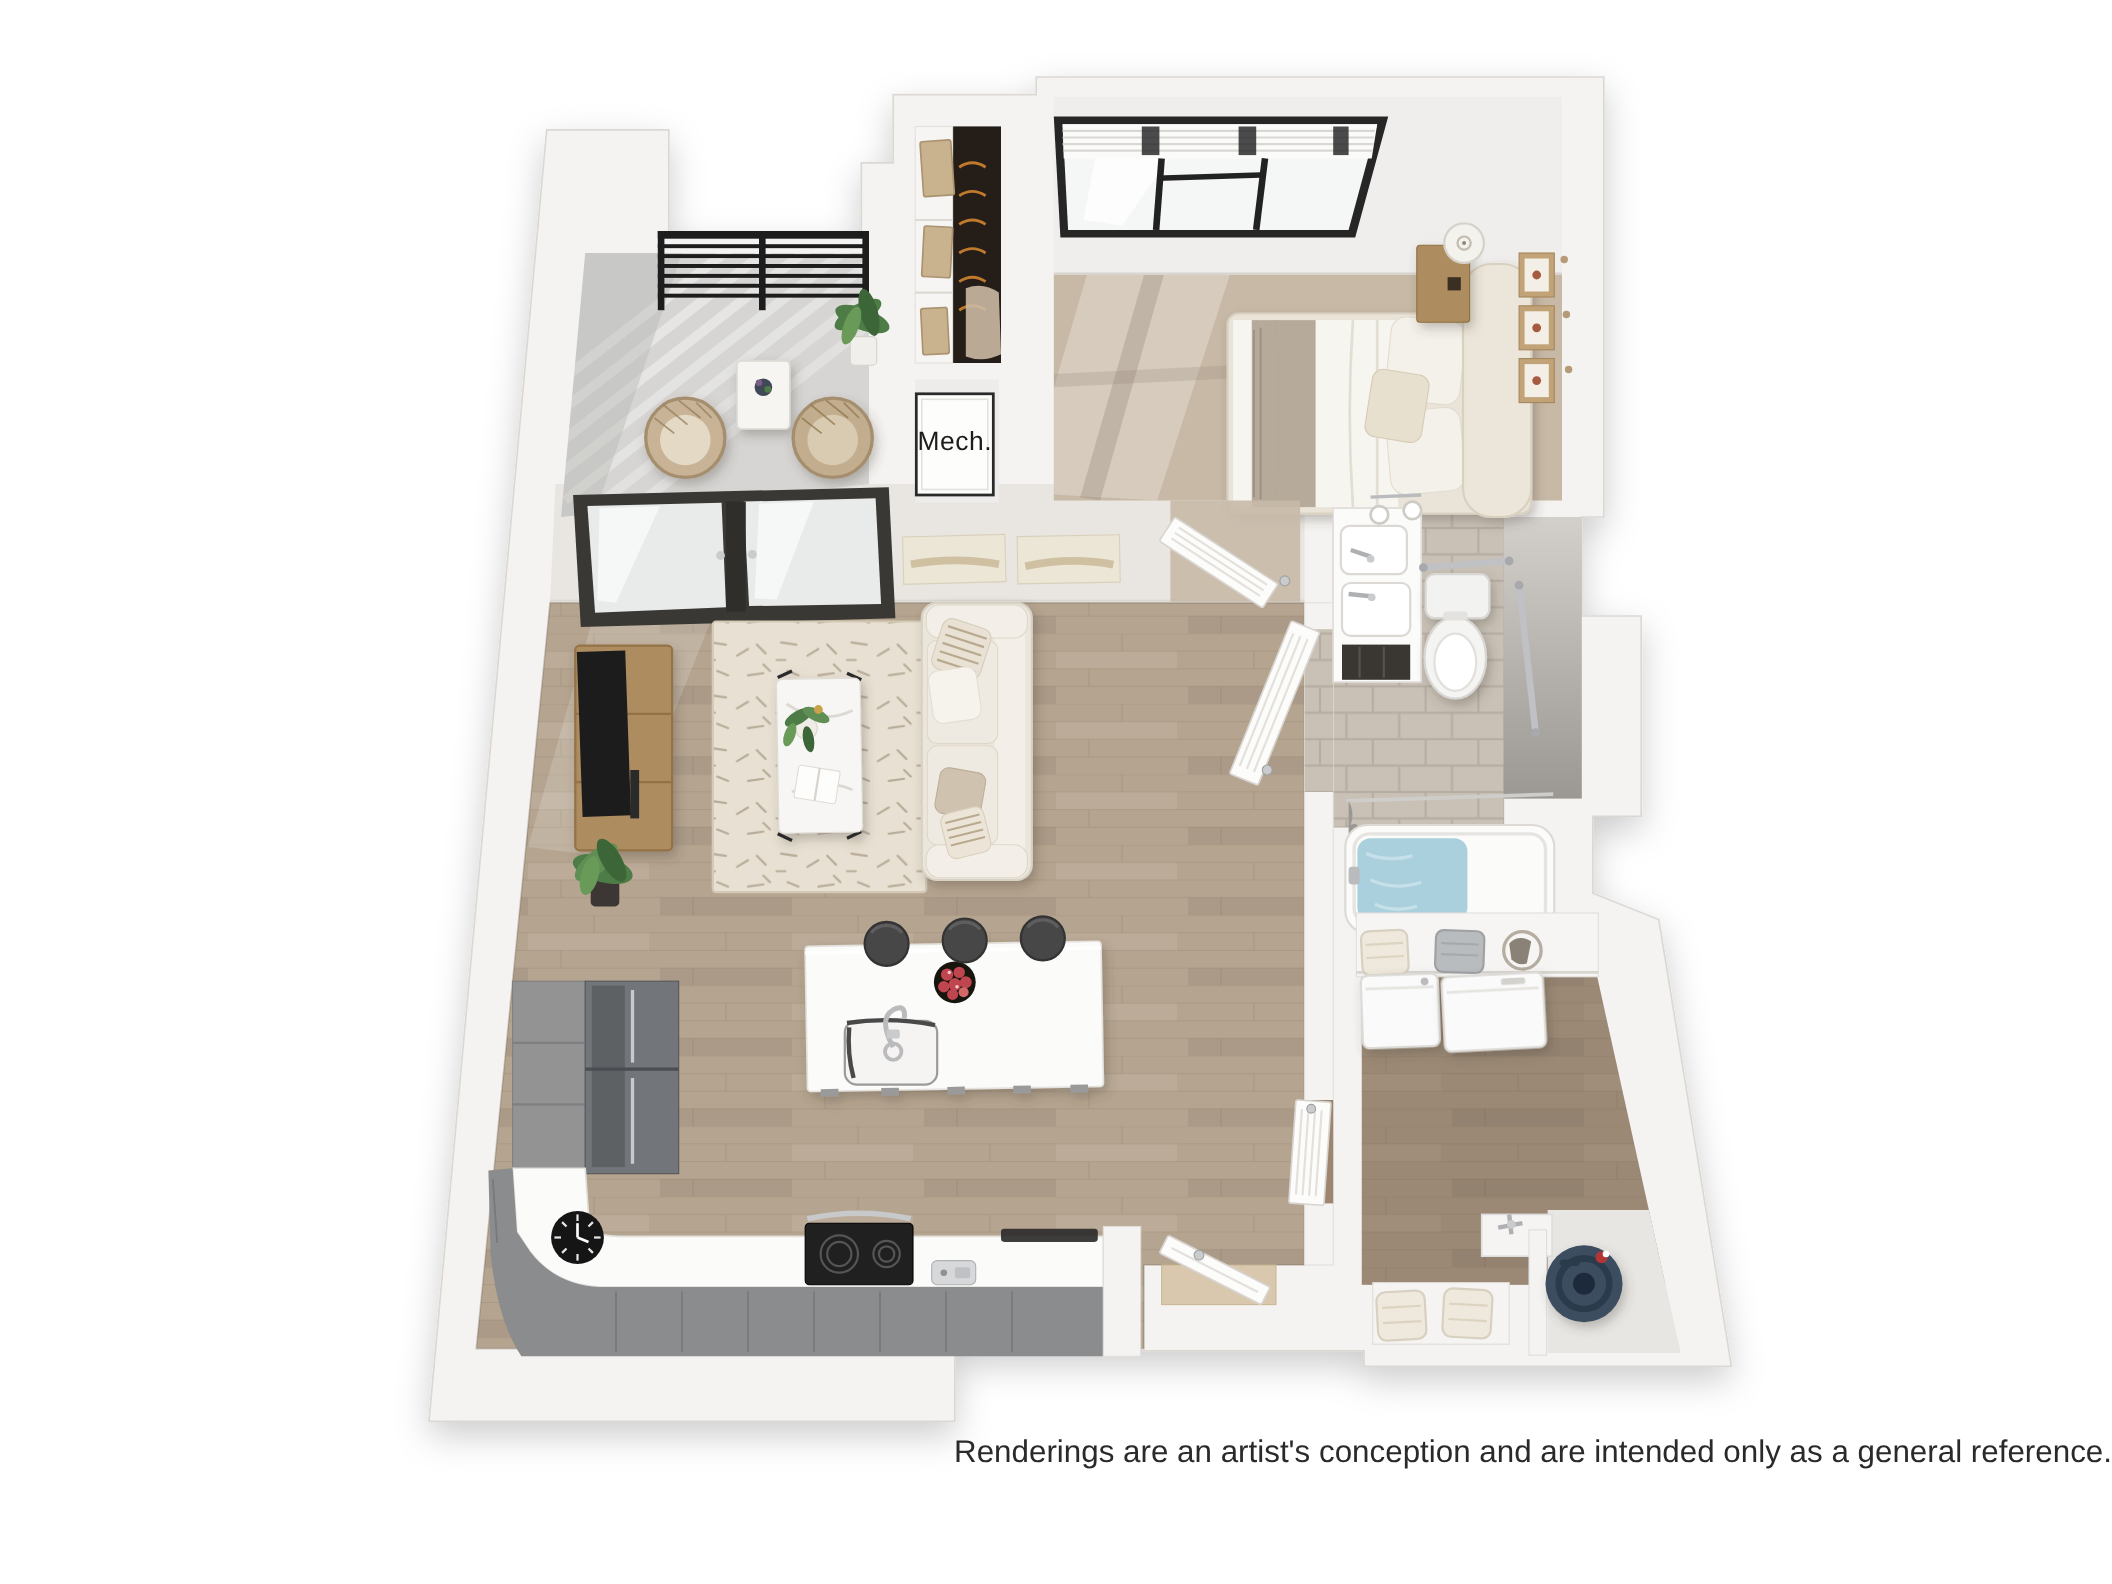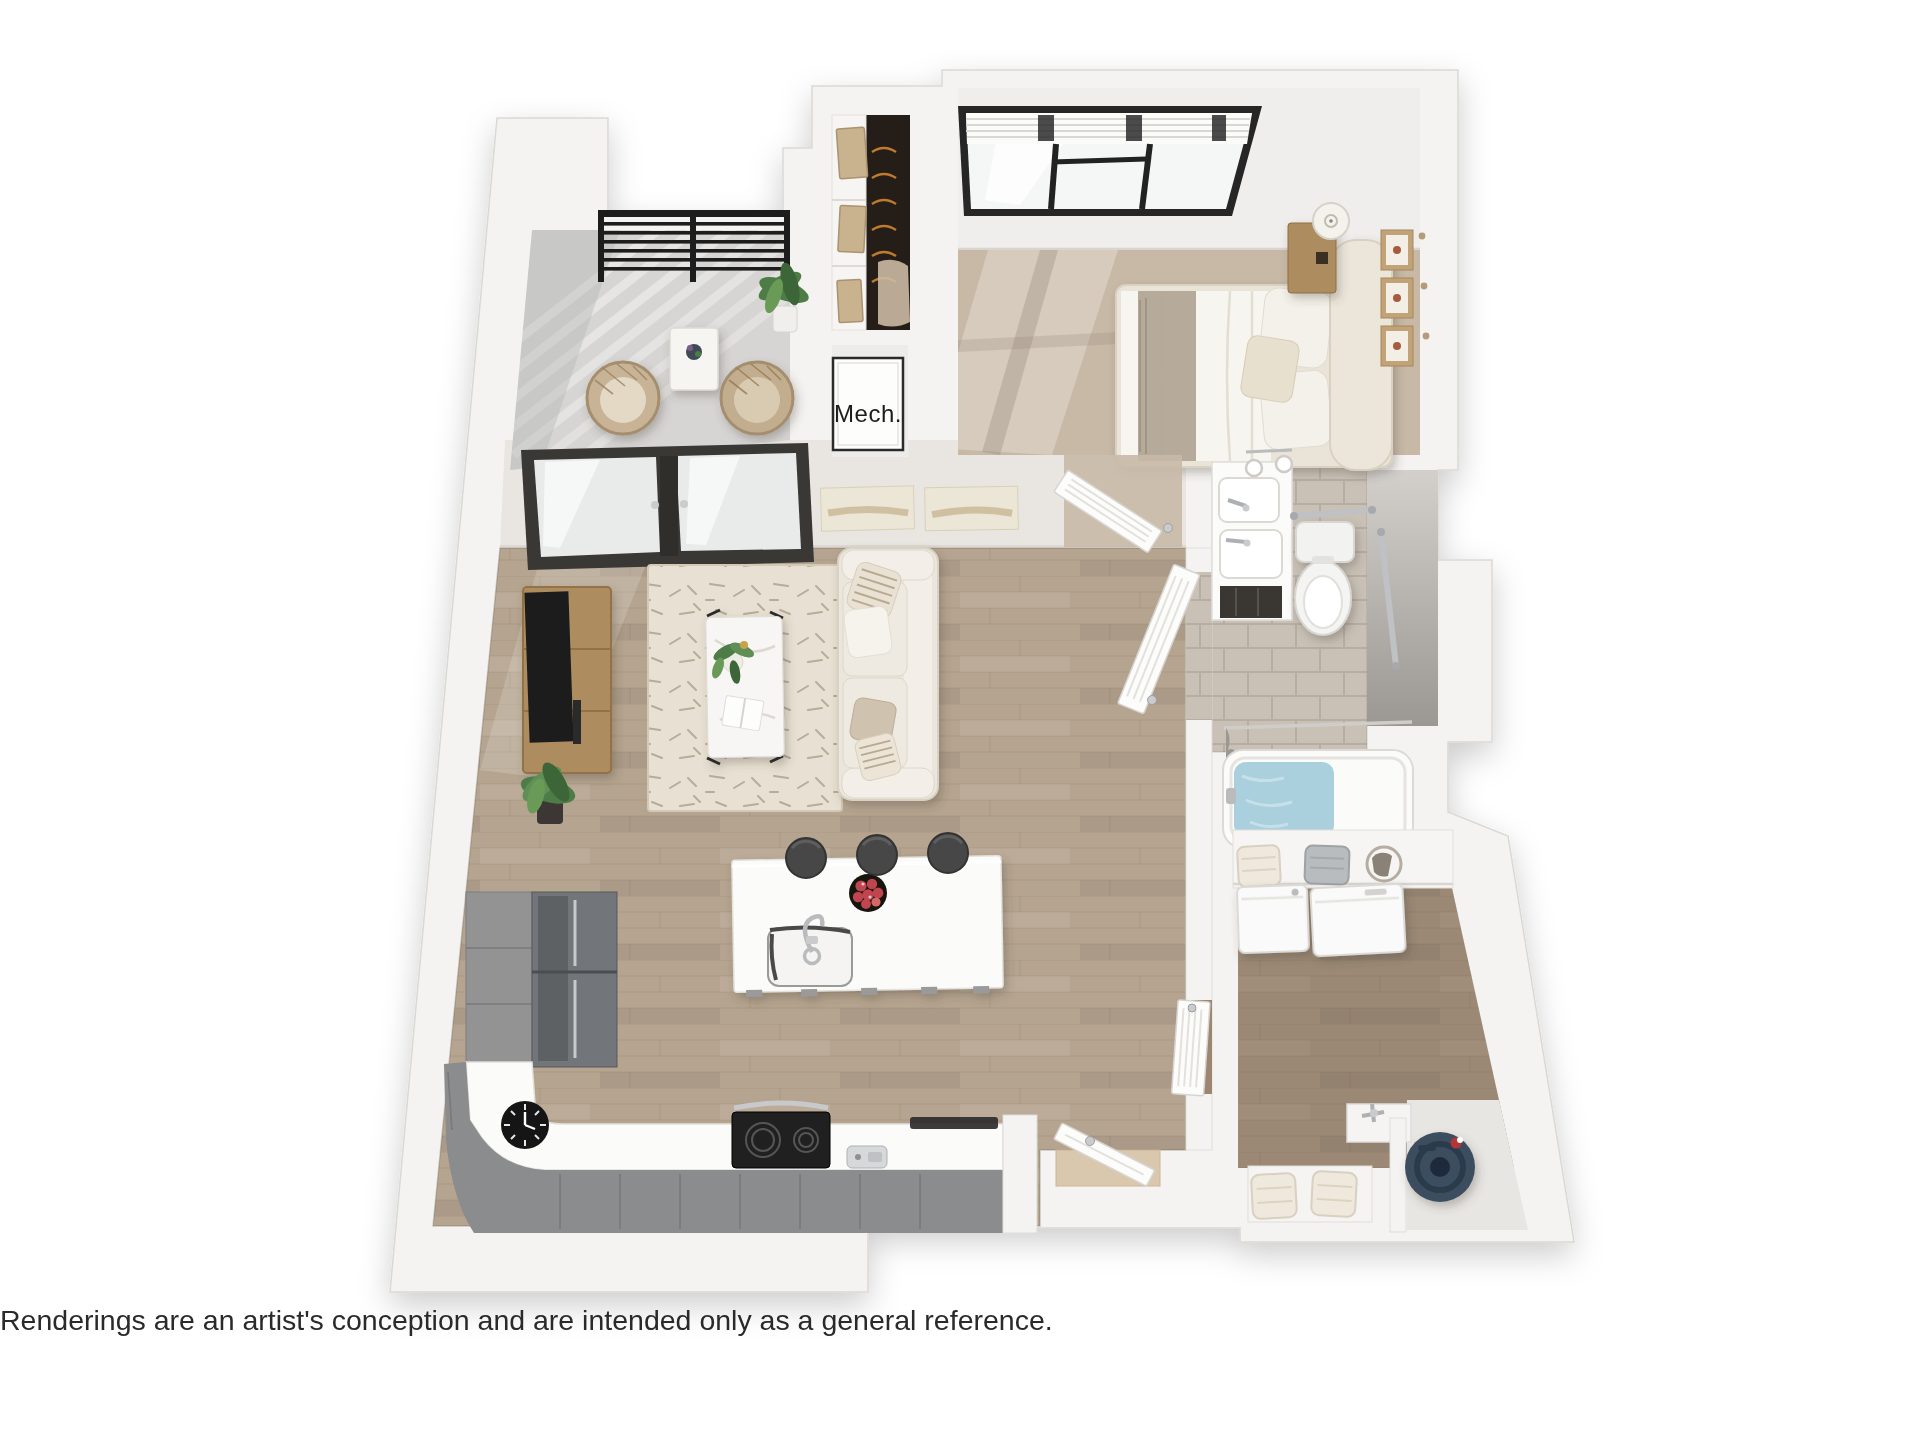--- a/index.html
+++ b/index.html
@@ -1,21 +1,21 @@
 <!DOCTYPE html>
 <html style="--page-bg: #ffffff; --wall: #f4f3f1; --wall-edge: #dbd8d3; --wall-face: #e9e6e2; --wall-face-light: #efeeec; --wood-floor: #b5a48f; --wood-line: #9e8c76; --carpet: #c8b9a7; --tile: #c9c1b6; --tile-grout: #b7aea3; --concrete: #d6d5d3; --rug: #e8e1d3; --rug-texture: #8f7f66; --sofa: #ebe6dc; --cushion: #f3efe8; --bed-frame: #eae4d8; --duvet: #f7f5f0; --throw-gray: #b2a595; --wood-furniture: #ad8c5f; --tv-black: #1c1c1c; --counter-white: #fbfbfa; --cabinet-gray: #939394; --cabinet-front: #8b8c8e; --fridge: #72767a; --stove: #202020; --chrome: #bfc1c4; --railing: #1d1d1d; --door-frame: #3a3835; --door-white: #fcfcfb; --water-heater: #3d4e61; --tub-water: #aacfdd; --apples: #bf4550; --hangers: #c07a2c; --plant: #4e7c46; --plant-dark: #3c6637; --laundry-tint: #5b4632; --text: #2a2a2a;"><head>
 <meta charset="utf-8">
 <style>
   html,body{margin:0;padding:0;background:#ffffff;}
   #stage{position:relative;width:1920px;height:1440px;background:var(--page-bg,#fff);overflow:hidden;
          font-family:"Liberation Sans", sans-serif;}
   #plan-svg{position:absolute;left:0;top:0;}
   .overlay-label{position:absolute;color:#1a1a1a;}
-  #mech-label{left:820px;top:388px;width:96px;text-align:center;font-size:24px;letter-spacing:.5px;color:#1c1c1c;margin-top:12px;}
-  #footer{left:0;top:1301px;width:1920px;text-align:left;font-size:28.5px;line-height:38px;color:var(--text,#2a2a2a);}
+  #mech-label{left:820px;top:388px;width:96px;text-align:center;font-size:24px;letter-spacing:.5px;color:#1c1c1c;}
+  #footer{left:0;top:1301px;width:1920px;text-align:right;font-size:28.5px;line-height:38px;color:var(--text,#2a2a2a);}
   
   .wall{fill:var(--wall,#f4f3f1);stroke:var(--wall-edge,#dbd8d3);stroke-width:1.5;}
   .wallface{fill:var(--wall-face,#e9e6e2);}
   .wallfacelight{fill:var(--wall-face-light,#efeeec);}
   .concrete{fill:var(--concrete,#d6d5d3);}
   .carpet{fill:var(--carpet,#c8b9a7);}
   .white{fill:var(--counter-white,#fbfbfa);}
   .doorwhite{fill:var(--door-white,#fcfcfb);stroke:#d8d5d1;stroke-width:1.5;}
   .chromeln{stroke:var(--chrome,#bfc1c4);fill:none;}
 </style>

